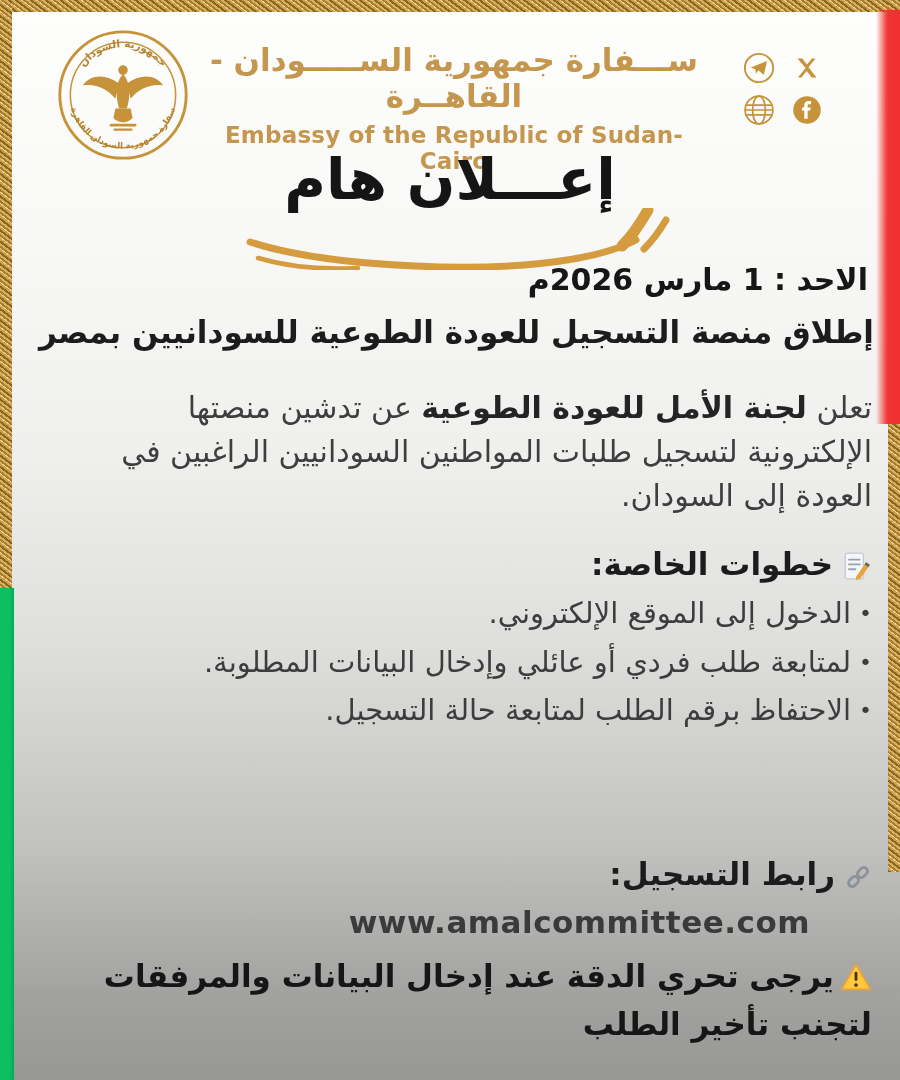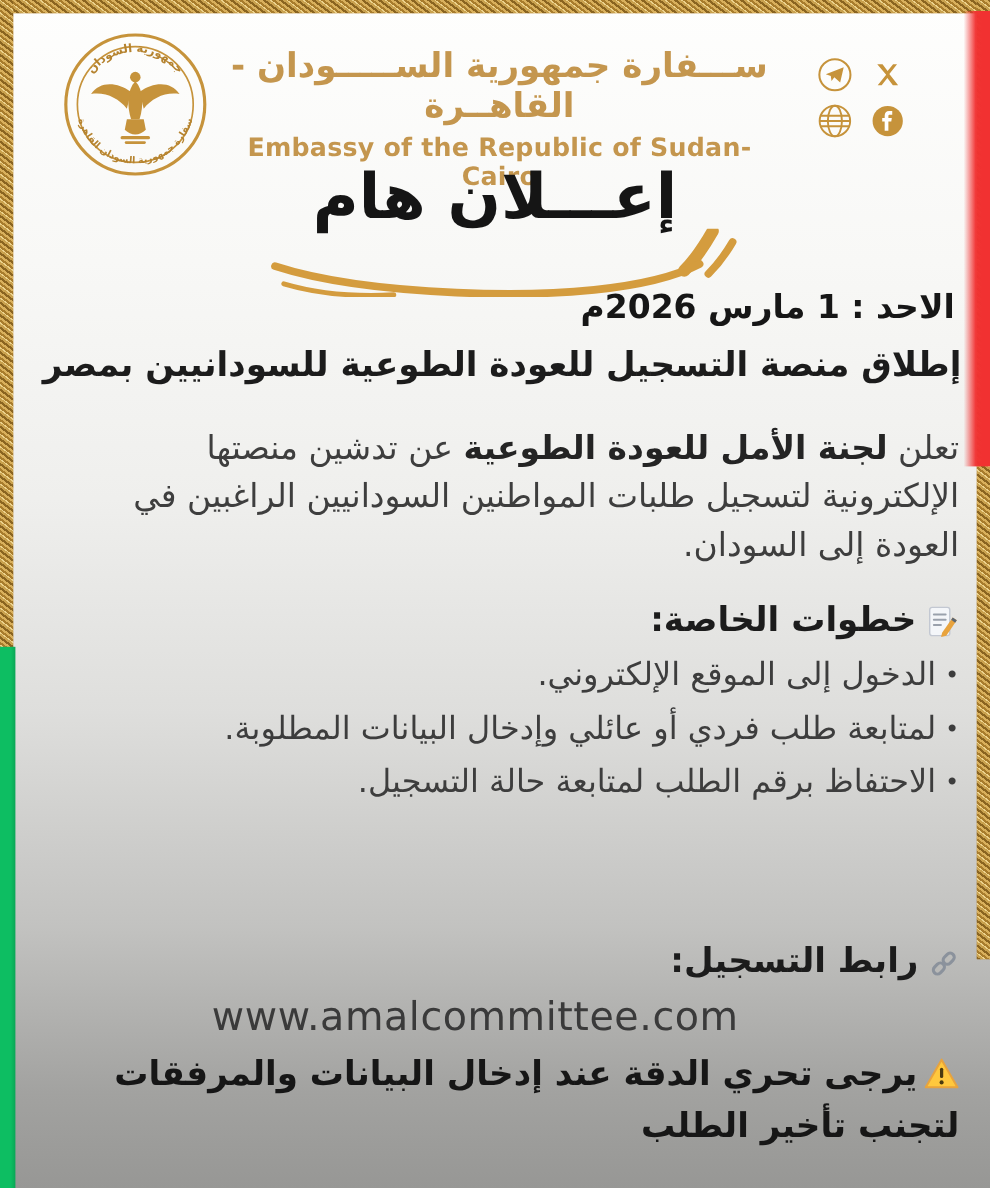--- a/index.html
+++ b/index.html
@@ -43,22 +43,22 @@
     font-size:30px;color:#3e3e3e;line-height:1.47;z-index:2;}
   .intro b{color:#242424;}
 
   .steps{position:absolute;top:546px;right:28px;left:38px;text-align:right;direction:rtl;z-index:2;}
   .sec-head{font-size:31px;font-weight:800;color:#1c1c1c;margin-bottom:10px;}
   .sec-head svg{vertical-align:-6px;margin-inline-end:9px;}
   .bullet{font-size:29px;color:#3d3d3d;line-height:1.5;margin:5px 0;}
   .bullet .dot{display:inline-block;margin-inline-end:8px;font-size:22px;vertical-align:2px;color:#3d3d3d;}
 
   .link-block{position:absolute;top:828px;right:28px;left:54px;text-align:right;direction:rtl;z-index:2;margin-top:28px;}
-  .link-url{font-size:36px;font-weight:normal;color:#3a3a3a;margin-top:12px;padding-inline-start:0;
-    padding-inline-end:62px;letter-spacing:.5px;direction:ltr;text-align:center;}
+  .link-url{font-size:31px;font-weight:bold;color:#3a3a3a;margin-top:12px;padding-inline-start:0;
+    padding-inline-end:62px;letter-spacing:.5px;direction:ltr;text-align:right;}
 
   .warning{position:absolute;top:936px;right:28px;left:66px;text-align:right;direction:rtl;
     font-size:31px;font-weight:800;color:#161616;line-height:1.55;z-index:2;margin-top:16px;}
   .warning svg{vertical-align:-5px;margin-inline-end:6px;}
 </style>
 </head>
 <body>
 
 <div class="poster">
 

